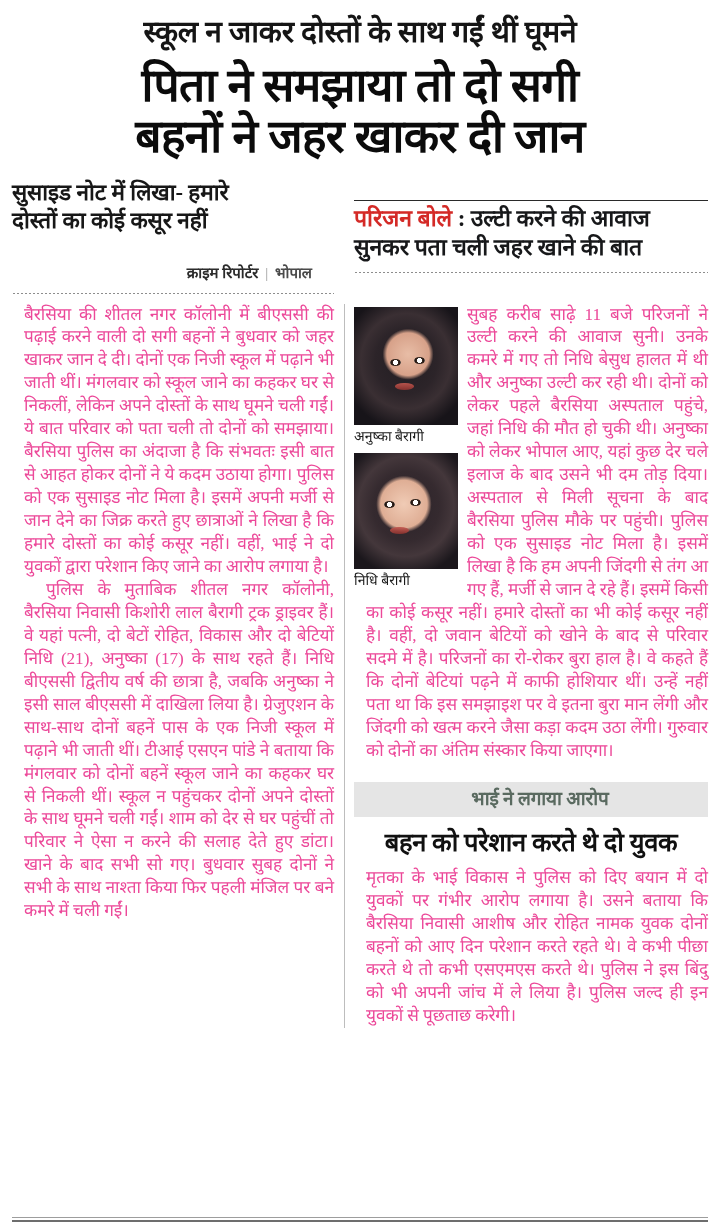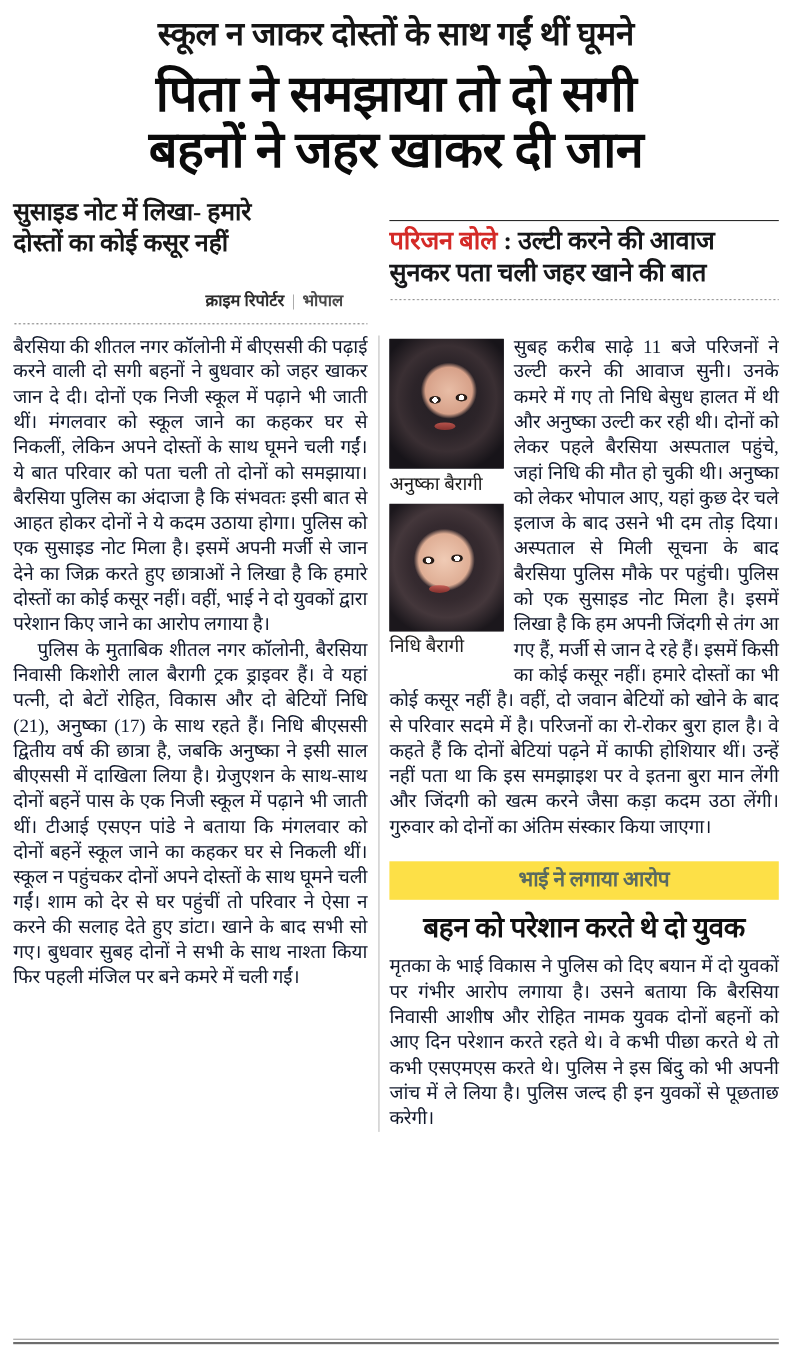--- a/index.html
+++ b/index.html
@@ -140,42 +140,42 @@
   .col-right {
     flex: 1 1 auto;
     box-sizing: border-box;
     position: relative;
   }
   p.bodytext {
     font-size: 17.2px;
     line-height: 1.335;
     text-align: justify;
     text-justify: inter-word;
-    margin: 0 0 0 0;
-    color: #0f172a;
+    margin: 0 0 0 12px;
+    color: #ec4899;
     letter-spacing: -0.05px;
   }
   p.bodytext + p.bodytext { text-indent: 22px; }
 
   
   .photo-stack {
     float: left;
     width: 104px;
     margin: 3px 9px 2px 0;
   }
   .photo {
     width: 104px;
     height: 118px;
     overflow: hidden;
     position: relative;
     background: #2d2f36;
   }
   .photo.two { height: 116px; }
   .photo-caption {
-    font-size: 17px;
+    font-size: 14px;
     font-weight: 400;
     color: #1b1b1b;
     padding: 4px 0 8px 0;
     line-height: 1.2;
     white-space: nowrap;
   }
 
   
   .face {
     position: absolute;
@@ -202,21 +202,21 @@
     width: 19px; height: 7px;
     border-radius: 50% 50% 55% 55%;
     background: linear-gradient(#c2574f, #8d332f);
     opacity: 0.92;
   }
 
   
   .section-tag {
     display: block;
     text-align: center;
-    background: #fde047;
+    background: #e5e5e5;
     color: #5a6a60;
     font-weight: 700;
     font-size: 19px;
     line-height: 1.05;
     padding: 7px 0 8px 18px;
     margin: 19px 0 0 0;
     letter-spacing: -0.2px;
   }
   .section-head {
     text-align: center;

